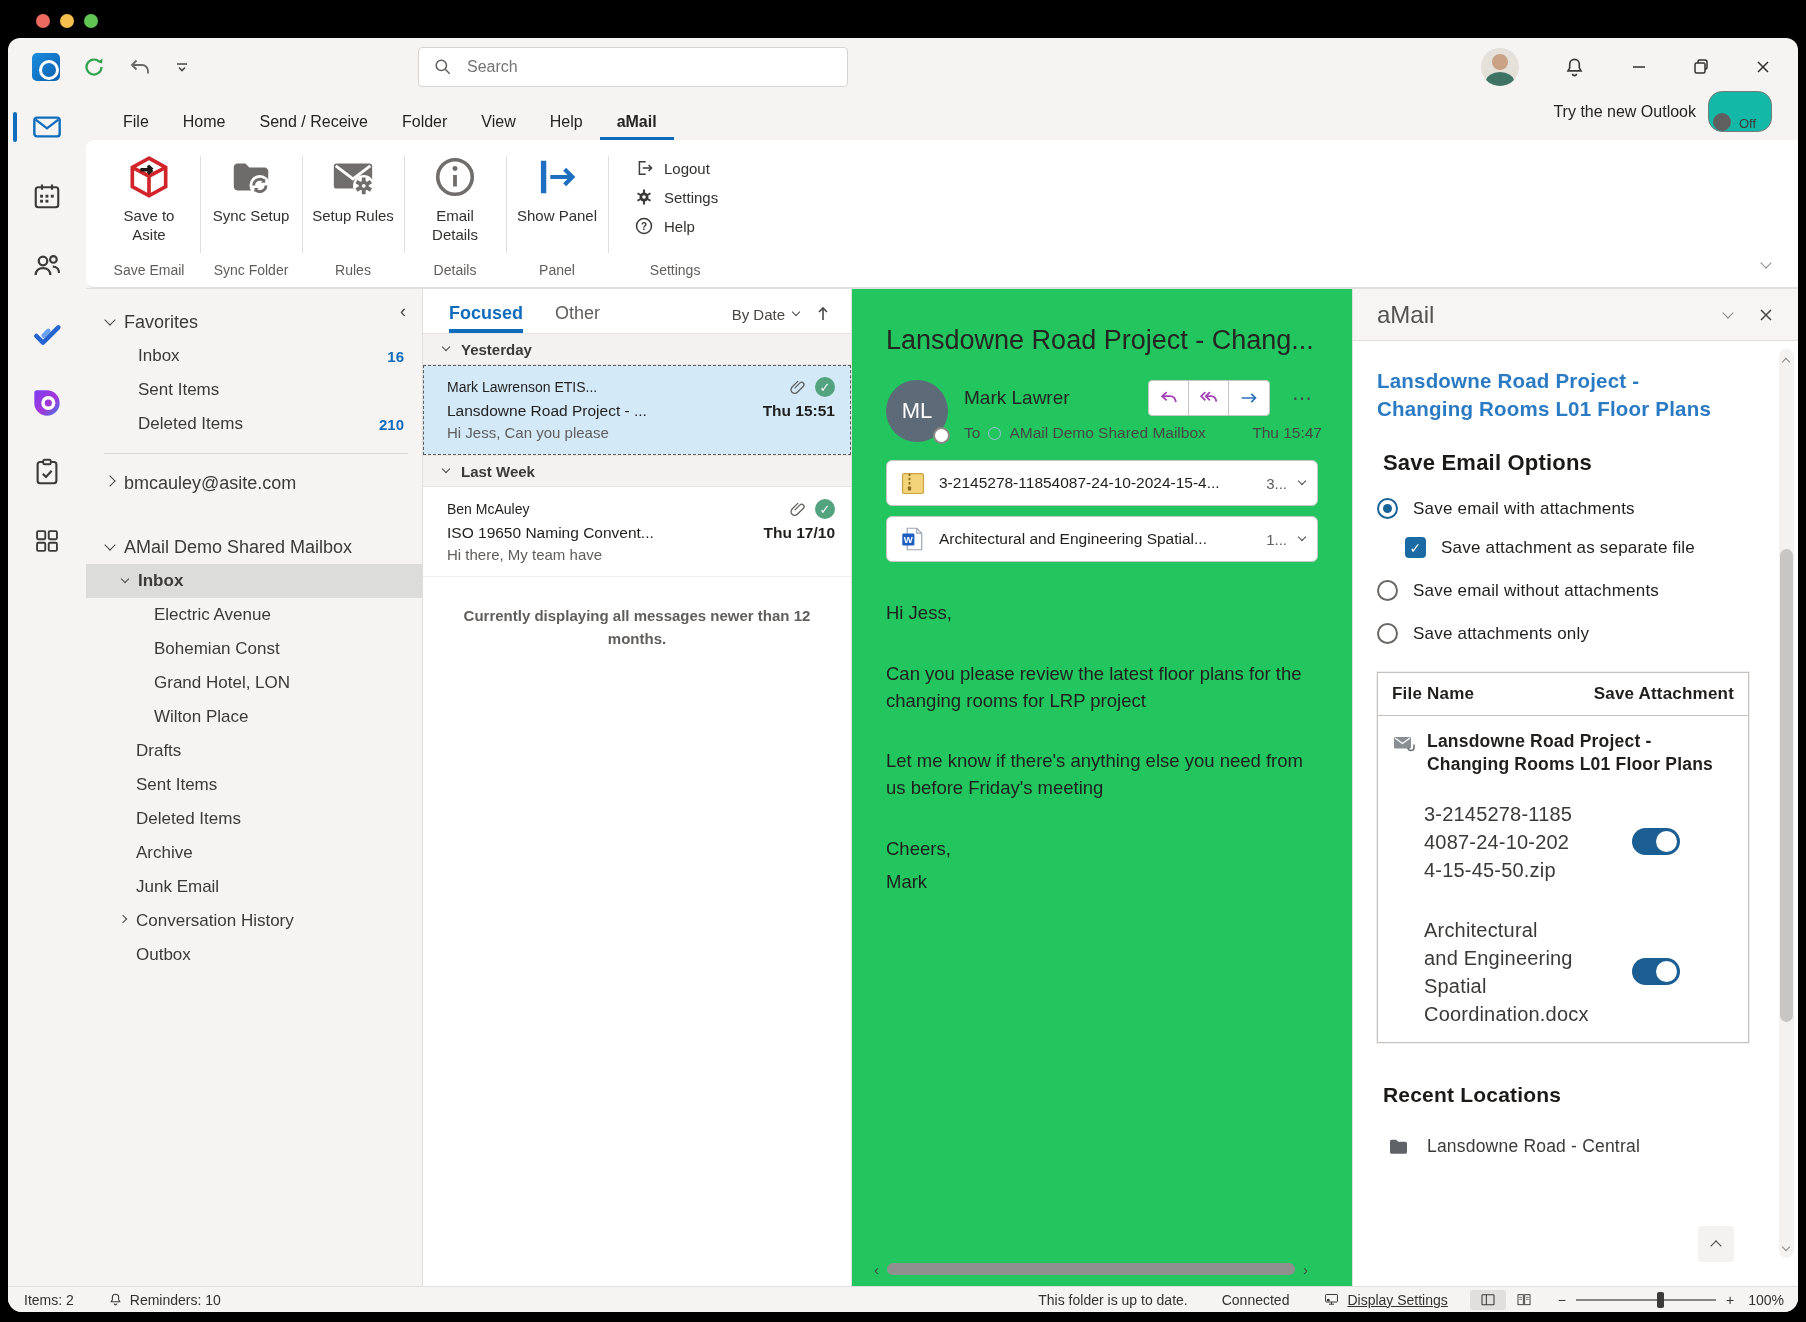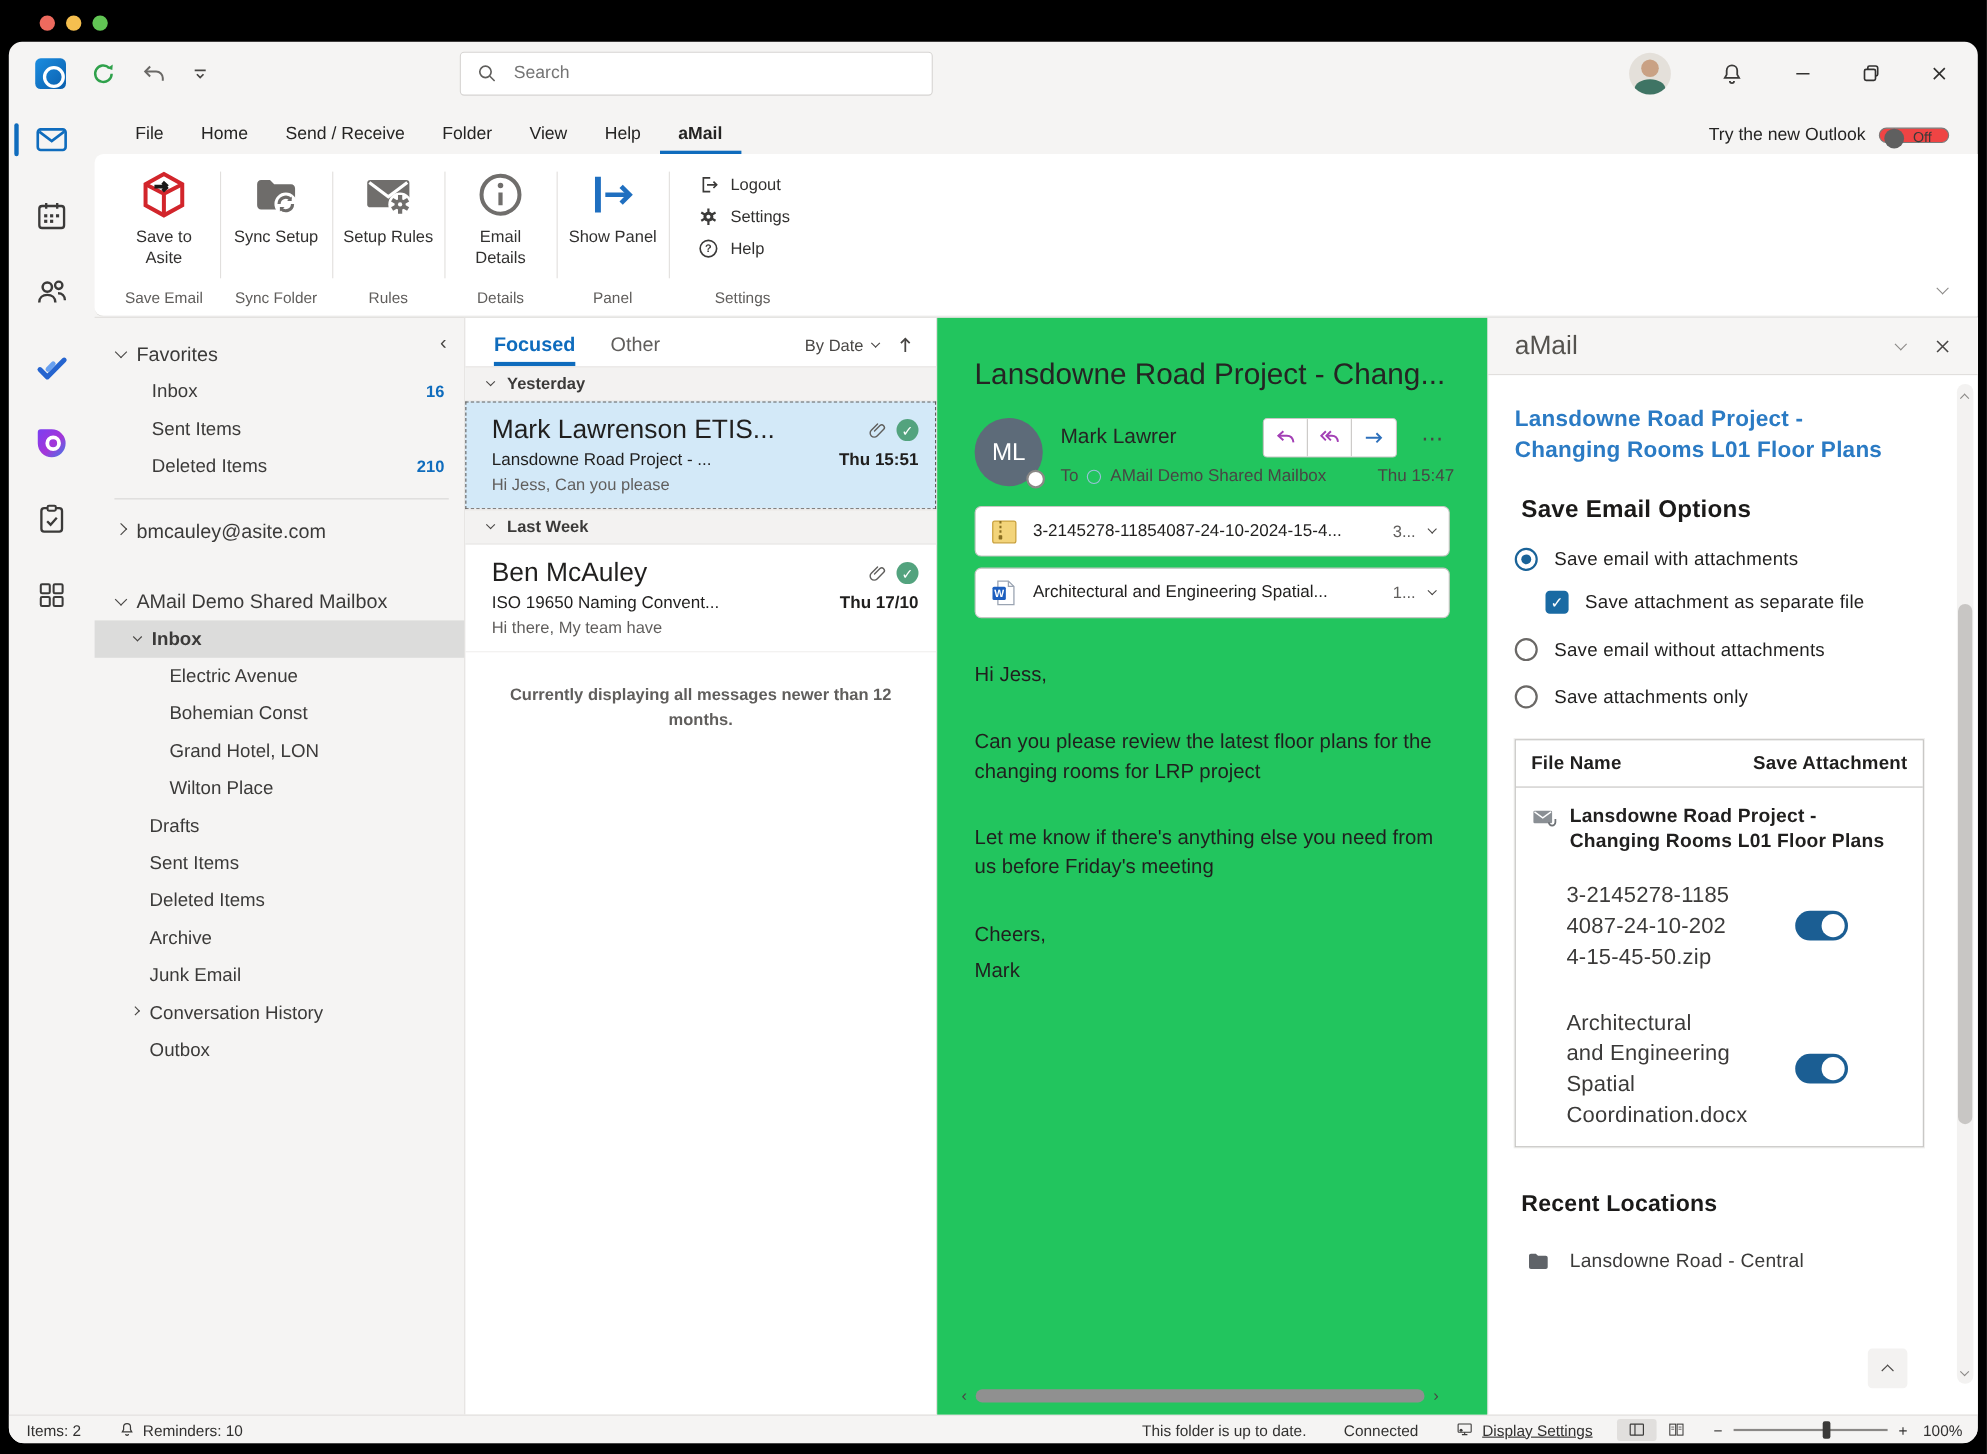--- a/index.html
+++ b/index.html
@@ -25,21 +25,21 @@
   .body-row{flex:1;display:flex;min-height:0;}
   .rail{width:78px;flex:none;display:flex;flex-direction:column;align-items:center;padding-top:14px;gap:35px;}
   .rail-item{position:relative;width:40px;height:34px;display:flex;align-items:center;justify-content:center;}
   .rail-item.selected::before{content:"";position:absolute;left:-14px;top:2px;bottom:2px;width:4px;border-radius:2px;background:#0f6cbd;}
   .main-col{flex:1;display:flex;flex-direction:column;min-width:0;}
   
   .menubar{height:44px;display:flex;align-items:flex-end;padding:0 26px 0 20px;flex:none;}
   .mtab{padding:9px 17px;font-size:16px;color:#252423;}
   .mtab.active{font-weight:700;border-bottom:3px solid #0f6cbd;padding-bottom:6px;}
   .try-outlook{margin-left:auto;display:flex;align-items:center;gap:12px;font-size:16px;color:#252423;padding-bottom:8px;}
-  .pill{width:64px;height:14px;border:1.5px solid #7a7a7a;border-radius:14px;background:#ef4444;position:relative;display:flex;align-items:flex-start;}
+  .pill{width:64px;height:41px;border:1.5px solid #7a7a7a;border-radius:14px;background:#14b8a6;position:relative;display:flex;align-items:flex-end;}
   .pill .knob{position:absolute;left:4px;width:18px;height:18px;border-radius:50%;background:#5f5f5f;}
   .pill .plabel{margin-left:30px;font-size:13px;color:#3b3a39;}
   
   .ribbon{height:148px;background:#fff;border-bottom:1px solid #e1dfdd;border-radius:8px 0 0 8px;display:flex;padding:8px 0 0 12px;position:relative;flex:none;}
   .rgroup{display:flex;flex-direction:column;align-items:center;padding:0 4px;position:relative;}
   .rgroup.sep::before{content:"";position:absolute;left:0;top:8px;bottom:34px;width:1px;background:#e1dfdd;}
   .rbtn{width:94px;display:flex;flex-direction:column;align-items:center;gap:7px;padding-top:6px;}
   .rbtn-label{font-size:15px;color:#323130;text-align:center;line-height:1.25;width:86px;}
   .rgroup-label{margin-top:auto;padding:6px 6px 9px;font-size:14px;color:#605e5c;display:flex;gap:6px;align-items:center;}
   .rmenu{display:flex;flex-direction:column;gap:9px;padding:10px 20px 0 22px;align-items:flex-start;}
@@ -69,21 +69,21 @@
   
   .list-pane{width:430px;flex:none;background:#fff;border-left:1px solid #e1dfdd;border-right:1px solid #e1dfdd;display:flex;flex-direction:column;}
   .ltabs{display:flex;align-items:flex-end;padding:14px 20px 0 26px;gap:32px;}
   .ltab{font-size:18px;color:#605e5c;padding-bottom:9px;}
   .ltab.active{color:#0f6cbd;font-weight:700;border-bottom:4px solid #0f6cbd;padding-bottom:5px;}
   .lsort{margin-left:auto;display:flex;align-items:center;gap:8px;font-size:15px;color:#484644;padding-bottom:10px;}
   .lgroup{background:#f3f2f1;border-top:1px solid #e8e6e4;border-bottom:1px solid #e8e6e4;height:32px;display:flex;align-items:center;padding:0 20px;font-size:15px;font-weight:700;color:#3b3a39;gap:12px;}
   .lemail{padding:12px 16px 13px 24px;border-bottom:1px solid #f0efee;}
   .lemail.selected{background:#d3e9f8;outline:1.5px dashed #605e5c;outline-offset:-1.5px;}
   .le-row1{display:flex;align-items:center;gap:9px;}
-  .le-sender{font-size:24px;color:#201f1e;flex:1;min-width:0;white-space:nowrap;overflow:hidden;}
+  .le-sender{font-size:14px;color:#201f1e;flex:1;min-width:0;white-space:nowrap;overflow:hidden;}
   .le-row2{display:flex;align-items:center;margin-top:5px;font-size:15.5px;color:#201f1e;}
   .le-subject{flex:1;min-width:0;white-space:nowrap;overflow:hidden;}
   .le-time{font-weight:600;margin-left:8px;}
   .le-row3{margin-top:4px;font-size:15px;color:#605e5c;}
   .gcheck{width:20px;height:20px;border-radius:50%;background:#53a37e;color:#fff;font-size:13px;display:flex;align-items:center;justify-content:center;flex:none;}
   .lfooter{margin-top:28px;padding:0 34px;text-align:center;font-size:15px;font-weight:600;color:#605e5c;line-height:1.5;}
   
   .reading-pane{flex:1;background:#22c55e;position:relative;padding:36px 30px 0 34px;min-width:0;}
   .rsubject{font-size:27px;color:#252423;white-space:nowrap;overflow:hidden;}
   .rheader{display:flex;margin-top:24px;gap:16px;}

